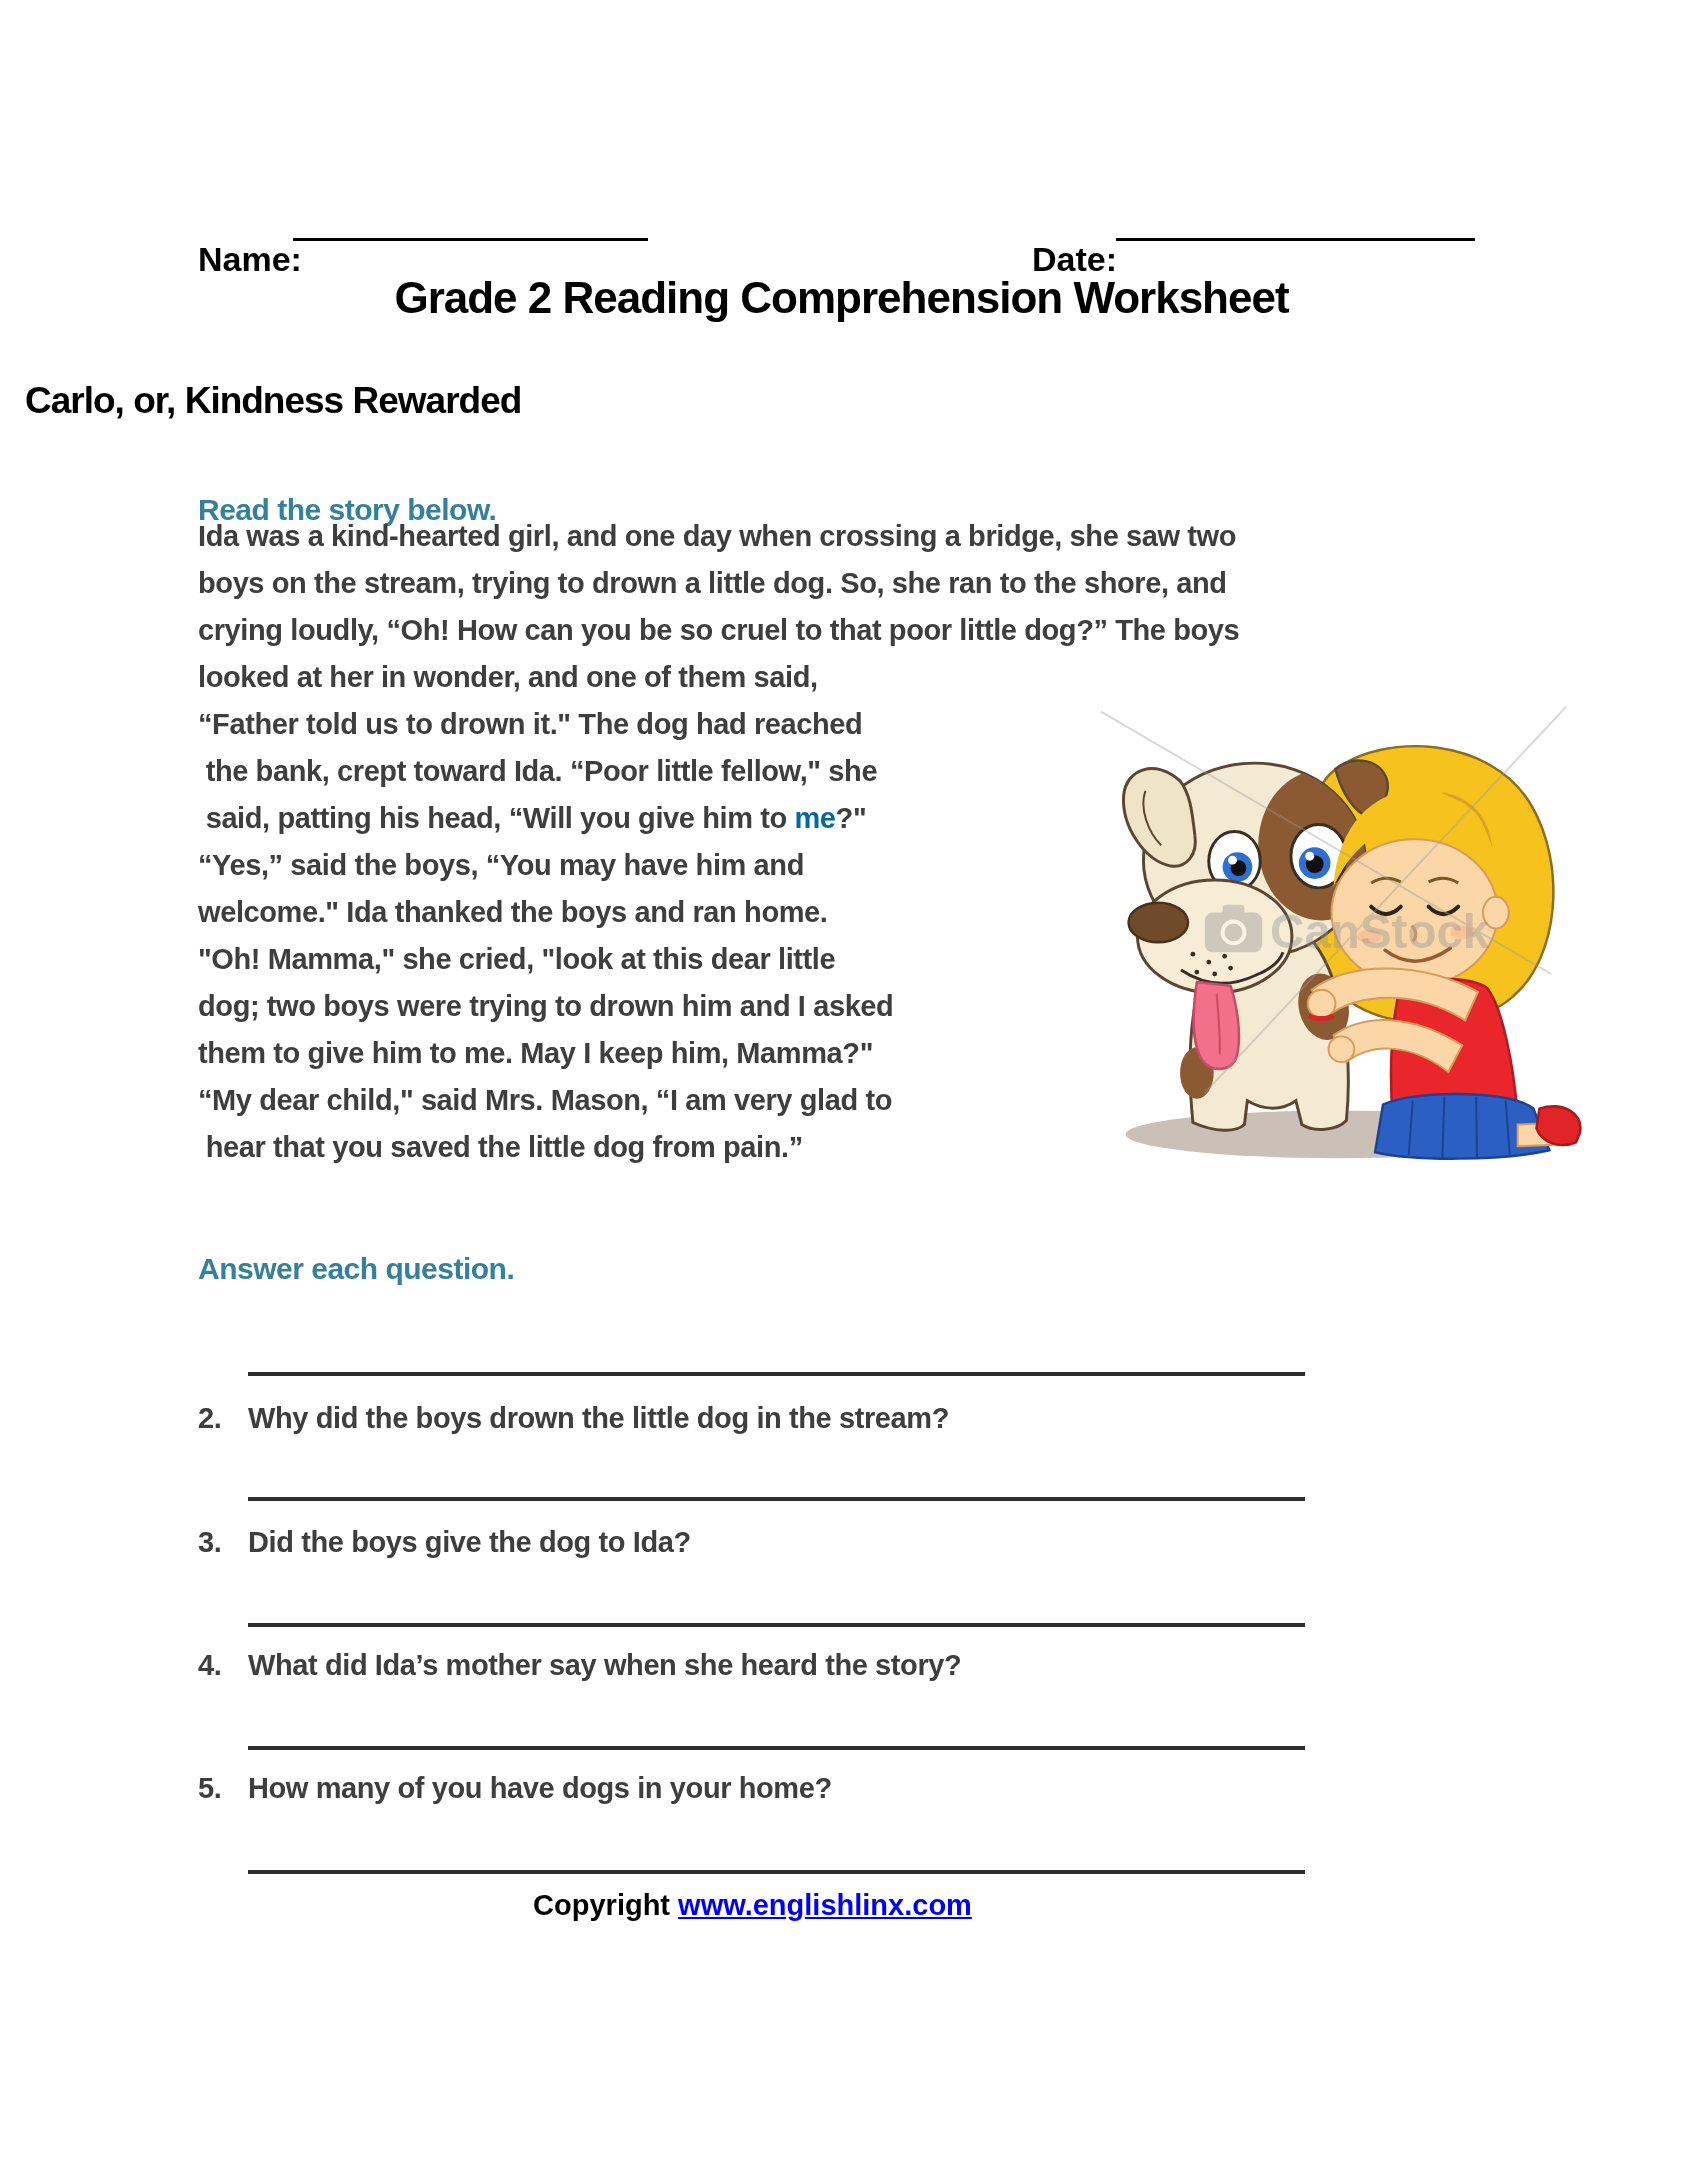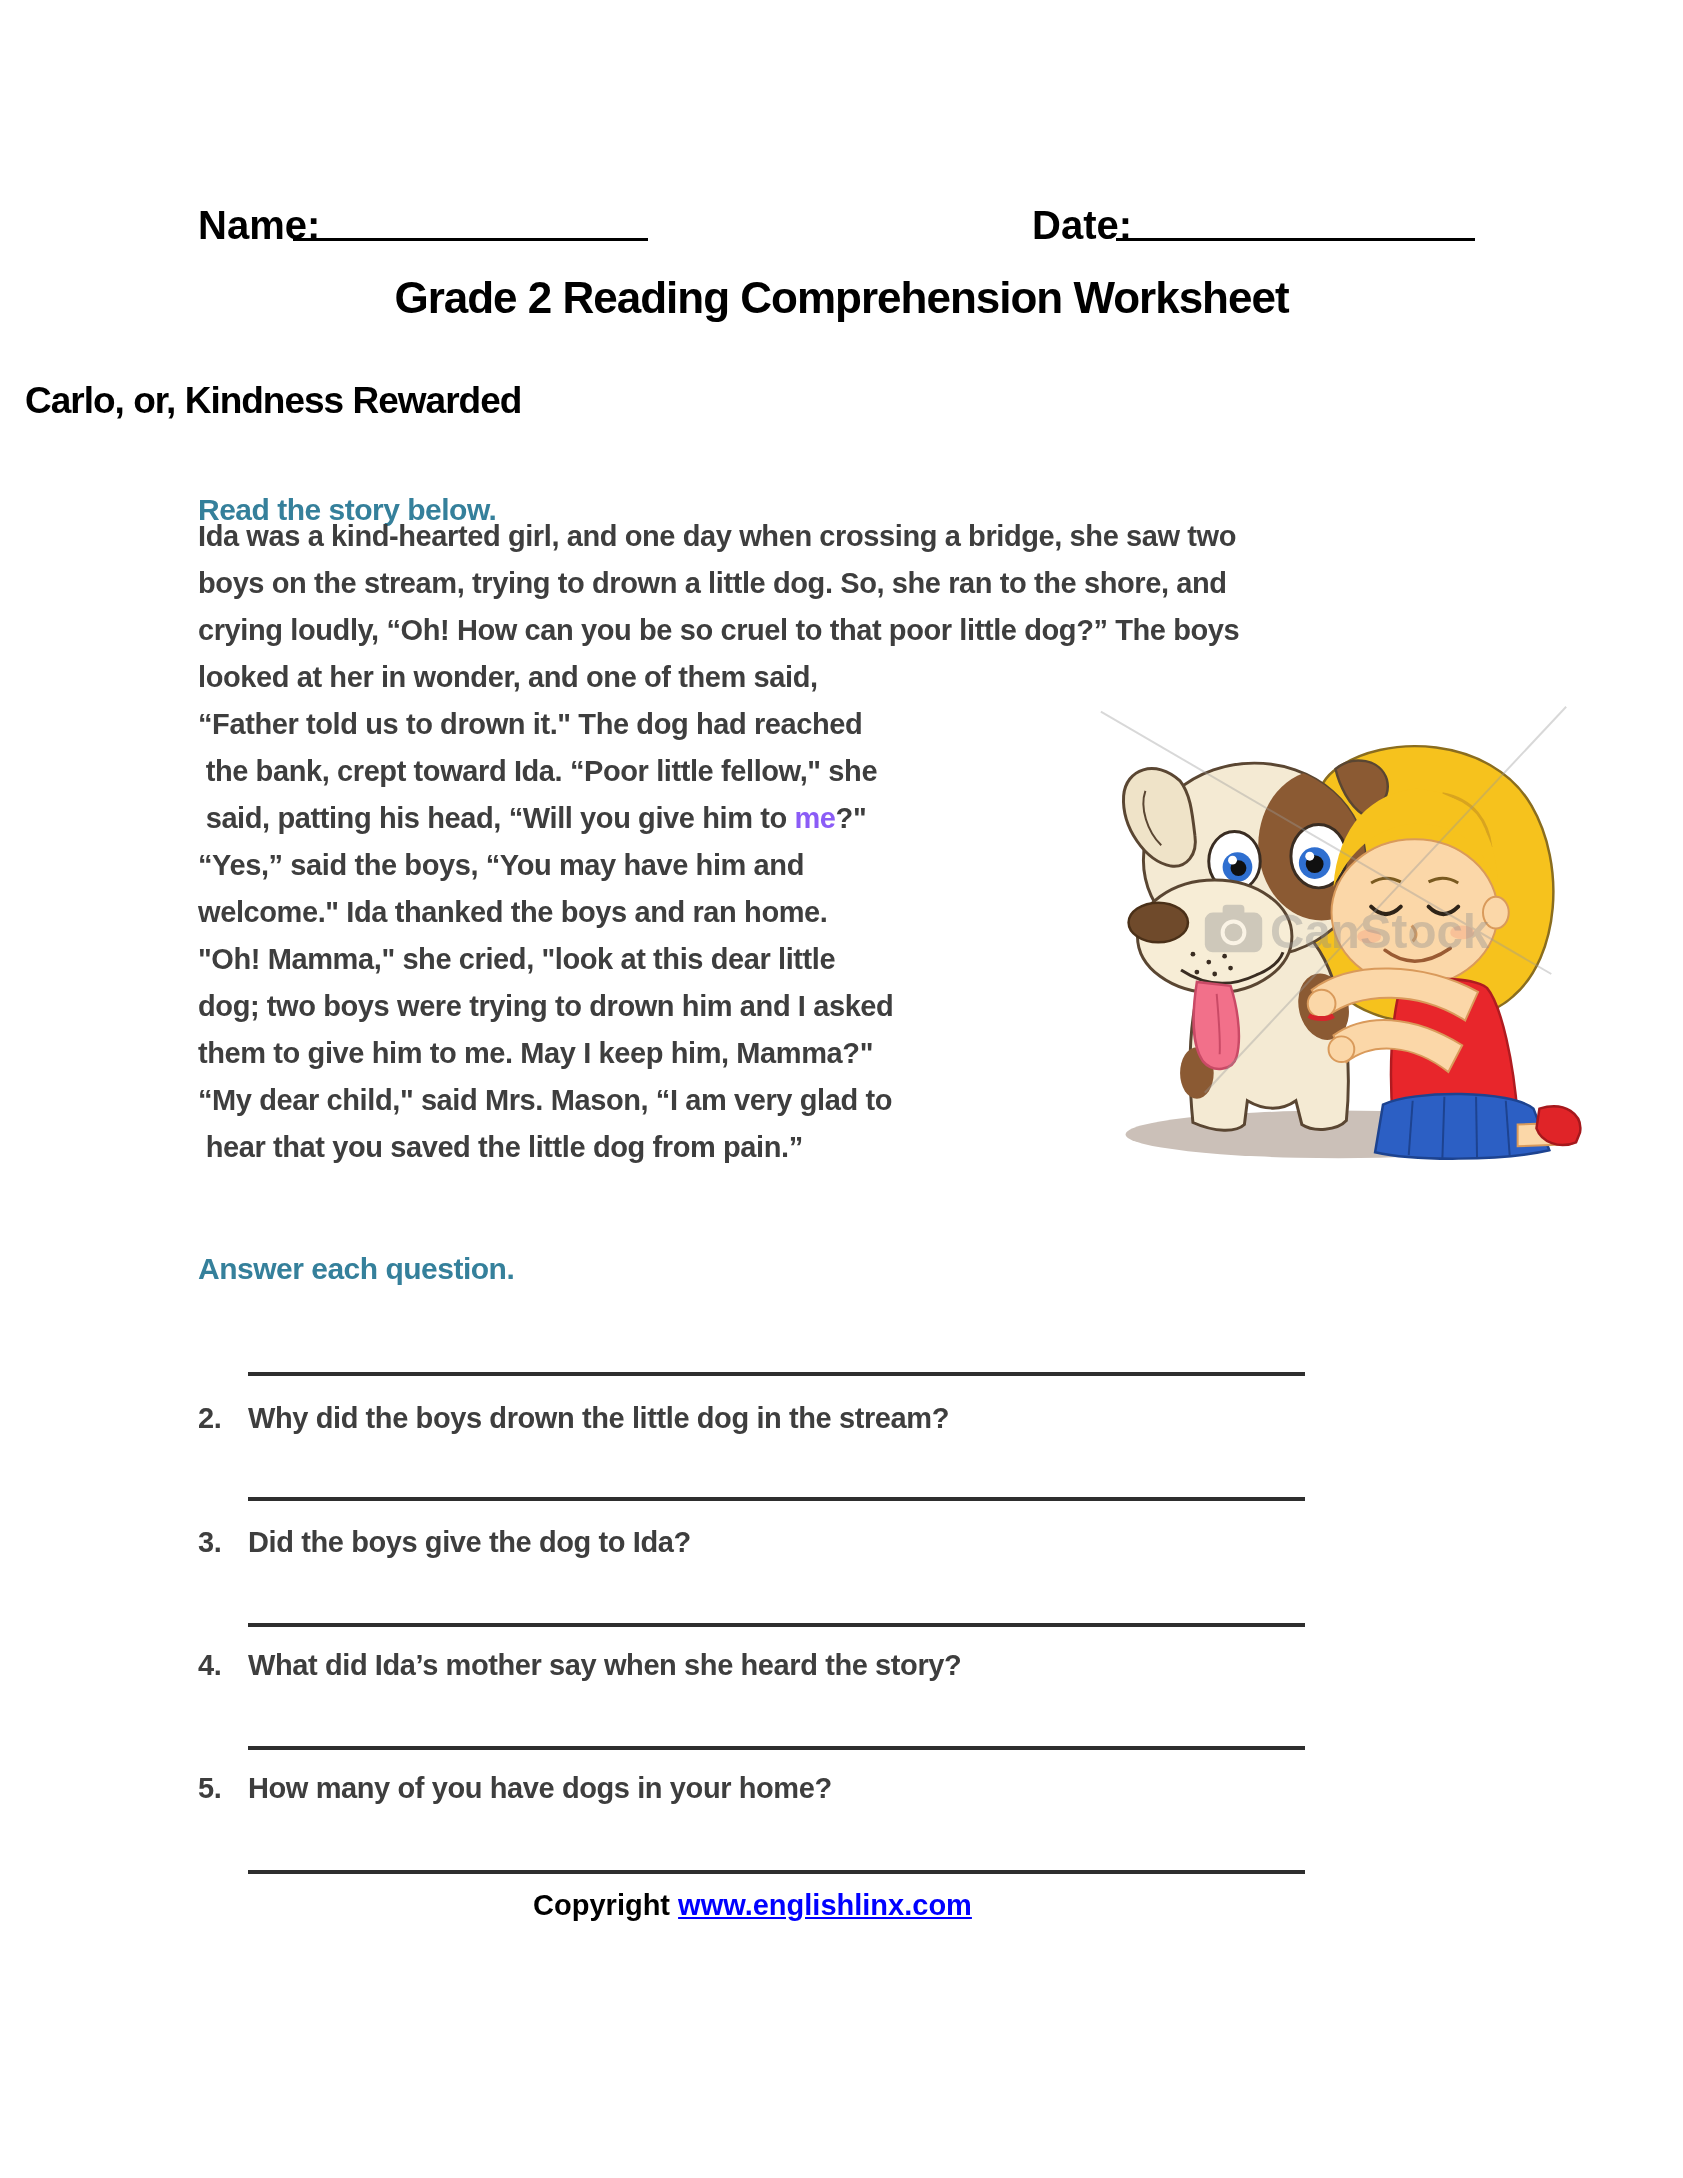--- a/index.html
+++ b/index.html
@@ -6,37 +6,37 @@
   .page{
     position:relative;
     width:1683px;
     height:2178px;
     background:#ffffff;
     font-family:"Liberation Sans", sans-serif;
     font-weight:bold;
     overflow:hidden;
   }
   .abs{position:absolute;}
-  .label{font-size:40px;color:#000;}
+  .label{font-size:34px;color:#000;margin-top:37px;}
   .blank-line{border-bottom:3px solid #000;height:1px;}
   .title{
     left:0;width:1683px;text-align:center;
     font-size:44px;color:#000;letter-spacing:-1px;white-space:nowrap;
   }
   .subtitle{
     left:0;width:1683px;text-align:left;
     font-size:37px;color:#000;letter-spacing:-1px;white-space:nowrap;padding-left:25px;
   }
   .section-heading{font-size:30px;letter-spacing:-0.5px;margin-top:36px;}
   .story{left:198px;top:513px;}
   .story-line{
     font-size:29px;color:#3E3E3E;line-height:47px;
     letter-spacing:-0.4px;white-space:pre;
   }
-  .story-line .extra-bold{color:#8b5cf6;}
+  .story-line .extra-bold{color:#0369a1;}
   .question{left:198px;white-space:nowrap;}
   .q-num{font-size:29px;color:#3E3E3E;display:inline-block;width:50px;letter-spacing:-0.4px;}
   .q-text{font-size:29px;color:#3E3E3E;letter-spacing:-0.4px;}
   .answer-line{left:248px;width:1057px;border-bottom:4px solid #2e2e2e;height:1px;}
   .footer{left:0;width:1505px;text-align:center;font-size:29px;color:#000;white-space:nowrap;}
   .footer a{color:#0000FF;text-decoration:underline;cursor:pointer;}
   .illustration{left:1085px;top:677px;width:497px;height:495px;}
 </style>
 </head>
 <body>

